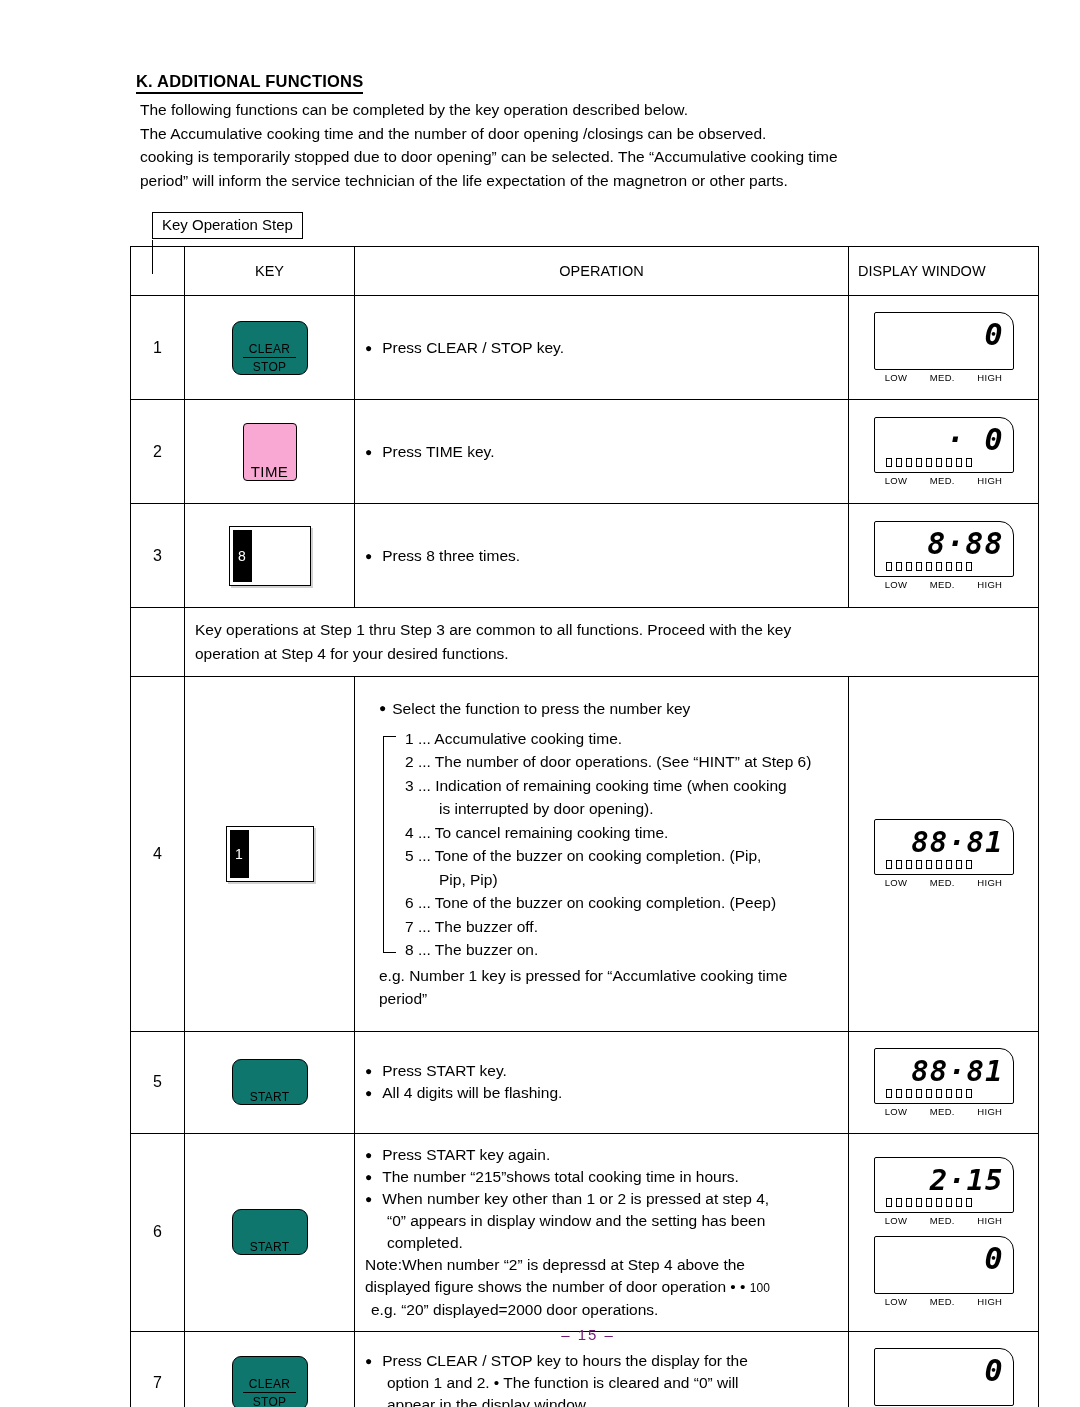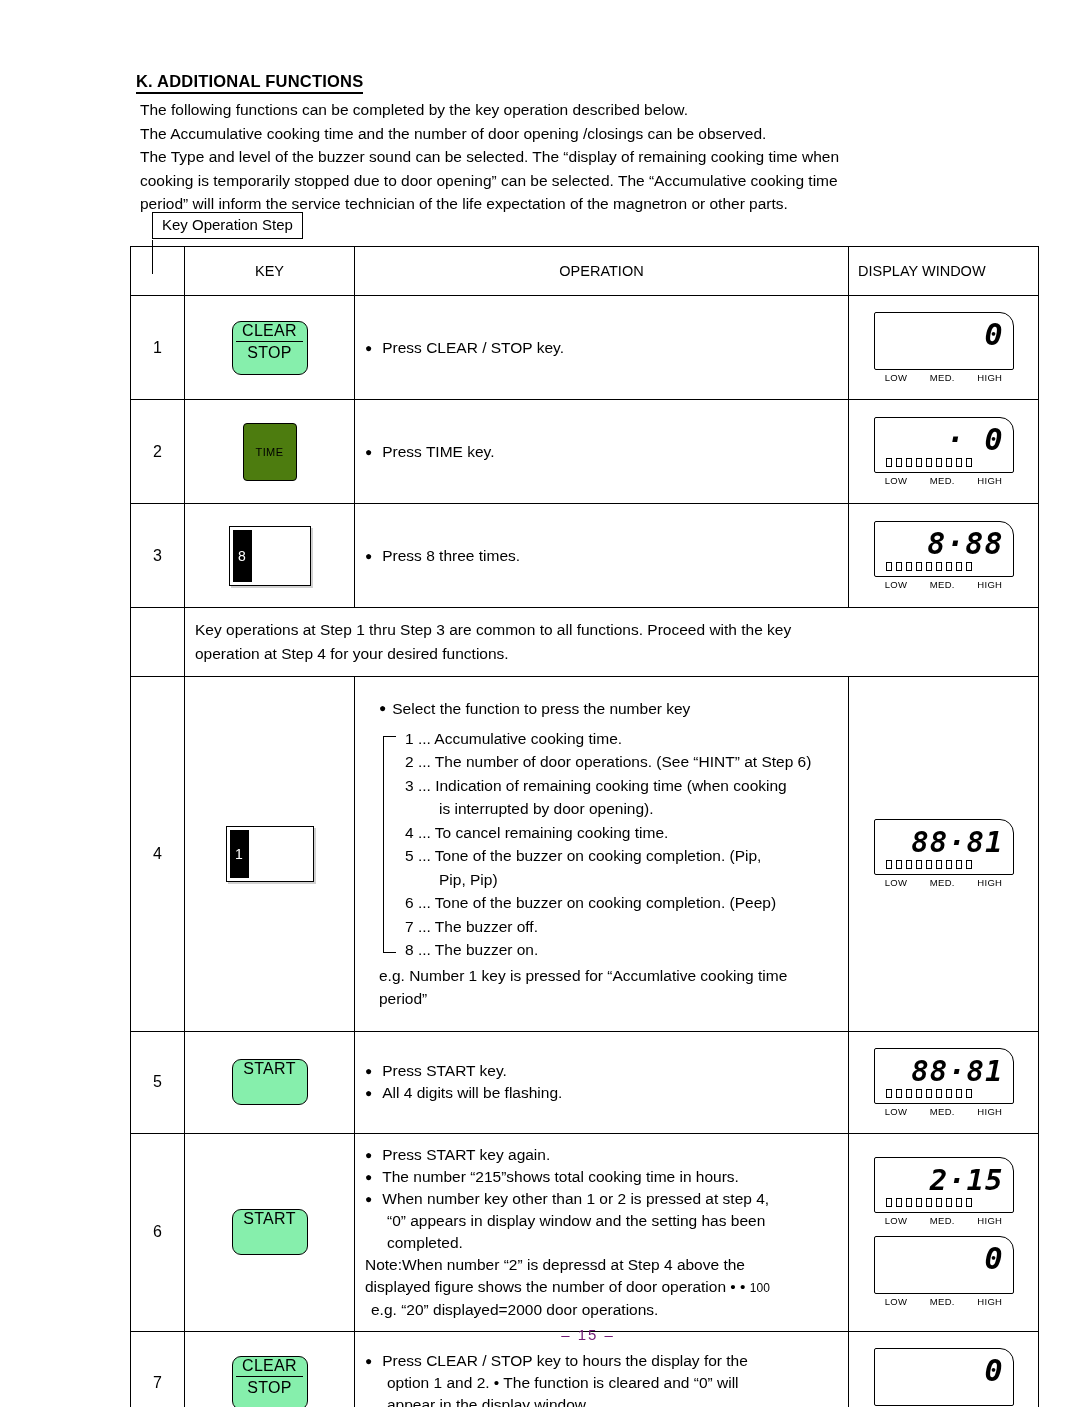--- a/index.html
+++ b/index.html
@@ -72,31 +72,31 @@
     font-size:15.5px;line-height:24px;
     padding:12px 14px 12px 22px;
   }
 
   
   .keywrap{display:flex;justify-content:center;align-items:center;}
   .key-rr{
     width:74px;height:52px;
     border:1.6px solid #000;border-radius:9px;
     display:flex;flex-direction:column;
-    justify-content:flex-start;align-items:center;
-    font-size:16px;letter-spacing:.3px;
-    background:#86efac;
+    justify-content:flex-end;align-items:center;
+    font-size:12px;letter-spacing:.3px;
+    background:#0f766e;
   }
   .key-rr .ln1{border-bottom:1.4px solid #000;padding:0 6px 1px 6px;}
   .key-rr .ln2{padding-top:2px;}
   .key-sq{
     width:52px;height:56px;
     border:1.6px solid #000;border-radius:4px;
-    display:flex;justify-content:center;align-items:center;
-    font-size:11px;letter-spacing:.4px;background:#4d7c0f;
+    display:flex;justify-content:center;align-items:flex-end;
+    font-size:15px;letter-spacing:.4px;background:#f9a8d4;
   }
   .key-num{
     width:80px;height:58px;
     border:1.6px solid #000;background:#fff;
     display:flex;align-items:stretch;
     box-shadow:2px 2px 0 rgba(0,0,0,.18);
   }
   .key-num .tab{
     width:19px;background:#000;color:#fff;
     display:flex;justify-content:center;align-items:center;
@@ -165,21 +165,20 @@
 </head>
 <body>
 
 <div class="page">
 
   <div class="sec-title">K. ADDITIONAL FUNCTIONS</div>
 
   <div class="intro">
     <p>The following functions can be completed by the key operation described below.</p>
     <p>The Accumulative cooking time and the number of door opening /closings  can be observed.</p>
-    <p>The Type and level of the buzzer sound can be selected. The “display of remaining cooking time when</p>
     <p>cooking is temporarily stopped due to  door opening” can be selected. The “Accumulative cooking time</p>
     <p>period” will inform the service technician of the life expectation of the magnetron or other parts.</p>
   </div>
 
   <div class="callout">Key Operation Step</div>
   <div class="callout-stem"></div>
 
   <table class="tbl">
     <colgroup>
       <col class="c-step">

